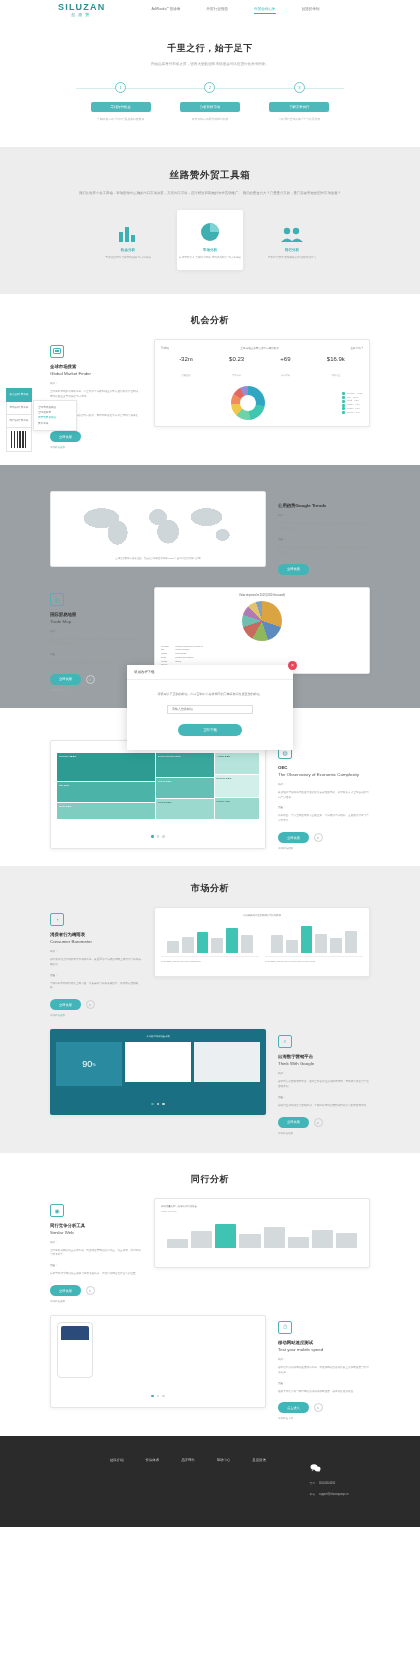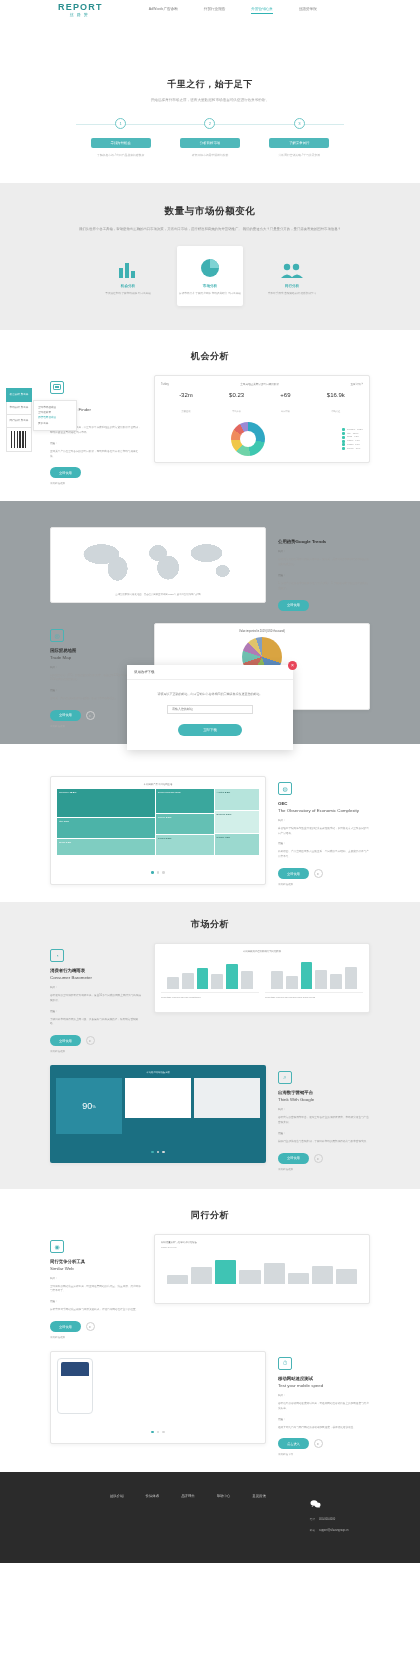--- a/index.html
+++ b/index.html
@@ -39,21 +39,21 @@
   .hp8{left:100px;top:75px;width:140px;height:50px;background:linear-gradient(180deg,#d8dce0,#b3b9bf);}
   .hero-overlay { position:absolute; inset:0; background:rgba(80,88,95,.42); }
   .hero-content { position:absolute; inset:0; display:flex; flex-direction:column;
      align-items:center; justify-content:center; }
   .hero-title { font-size:14px; font-weight:bold; color:#fff; letter-spacing:.5px;
      text-shadow:0 1px 3px rgba(0,0,0,.4); }
   .hero-sub { margin-top:9px; font-size:6.2px; color:#f2f4f5; letter-spacing:.4px;
      text-shadow:0 1px 2px rgba(0,0,0,.4); }
 
   
-  .steps { background:#fff; padding:22px 0 26px; text-align:center;margin-top:36px; }
+  .steps { background:#fff; padding:22px 0 26px; text-align:center; }
   .steps h2 { font-size:9px; color:#333; letter-spacing:.5px; }
   .steps .lede { margin-top:7px; font-size:3.6px; color:#9b9b9b; }
   .step-row { margin:16px auto 0; width:268px; position:relative; display:flex; }
   .step-line { position:absolute; left:0; right:0; top:6px; height:1px; background:#d6eced; }
   .step { flex:1; position:relative; display:flex; flex-direction:column; align-items:center; }
   .step-dot { width:11px; height:11px; border-radius:50%; background:#fff; border:1px solid #6fc7c7;
      color:#4bb5b5; font-size:4.2px; display:flex; align-items:center; justify-content:center; position:relative; z-index:2;}
   .step-btn { margin-top:9px; background:#4fb8ba; color:#fff; font-size:3.4px;
      padding:3px 0; width:60px; border-radius:2px; border:none; cursor:pointer; }
   .step-cap { margin-top:5px; font-size:2.8px; color:#b0b0b0; }
@@ -185,21 +185,21 @@
   .f-ct { margin-top:5px; font-size:2.6px; color:#b5b5b5; line-height:2.1; }
   .f-ct span.k { color:#8f8f8f; margin-right:4px; }
 </style>
 </head>
 <body>
 
 <div class="page">
 
   <div class="header">
     <div class="logo">
-      <span class="logo-main">REPORT</span>
+      <span class="logo-main">SILUZAN</span>
       <span class="logo-sub">丝路赞</span>
     </div>
     <div class="nav">
       <span class="nav-item">AdWords广告诊断</span>
       <span class="nav-item">外贸行业报告</span>
       <span class="nav-item active">外贸营销心集</span>
       <span class="nav-item">丝路赞学院</span>
     </div>
   </div>
 
@@ -221,21 +221,21 @@
       </div>
       <div class="step">
         <div class="step-dot">3</div>
         <button class="step-btn">了解竞争同行</button>
         <div class="step-cap">分析同行营销策略 / 学习优秀案例</div>
       </div>
     </div>
   </div>
 
   <div class="toolbox">
-    <h2>数量与市场份额变化</h2>
+    <h2>丝路赞外贸工具箱</h2>
     <div class="lede">我们从世界中各工具箱，帮助您做出正确的出口市场决策，开拓出口市场，进行精准和高效的海外营销推广。
 我们的是这么大？只是是分开的，是只需要有效的国外市场信息？</div>
     <div class="tiles">
       <div class="tile">
         <div class="ic">
           <svg width="20" height="18" viewBox="0 0 20 18">
               <rect x="1" y="8" width="4" height="10" fill="#3fb0b2"></rect>
               <rect x="7" y="3" width="4" height="15" fill="#3fb0b2"></rect>
               <rect x="13" y="11" width="4" height="7" fill="#3fb0b2"></rect>
             </svg>
@@ -529,21 +529,21 @@
             <div style="font-size:2px;color:#999;margin-top:3px;border-top:1px solid #eee;padding-top:3px;">Percentage of people who research online before buying</div>
           </div>
         </div>
       </div>
     </div>
 
     <div class="row">
       <div class="shot" style="background:#1b6f82;border:none;">
         <div style="font-size:2.4px;color:#cfe7ec;text-align:center;">市场用户调研报告面板</div>
         <div style="display:flex;gap:3px;margin-top:4px;">
-          <div style="flex:1;background:#2a8ba0;height:56px;display:flex;align-items:center;justify-content:center;color:#fff;font-size:9px;">
+          <div style="flex:1;background:#2a8ba0;height:44px;display:flex;align-items:center;justify-content:center;color:#fff;font-size:9px;">
             <span>90</span>
               <span style="font-size:4px">%</span>
           </div>
           <div style="flex:1;background:#fff;height:40px;"></div>
           <div style="flex:1;background:#eceff1;height:40px;"></div>
         </div>
         <div class="dots"><i class="on"></i><i></i><i></i></div>
       </div>
       <div class="info">
         <div class="icon-sq">⌕</div>

